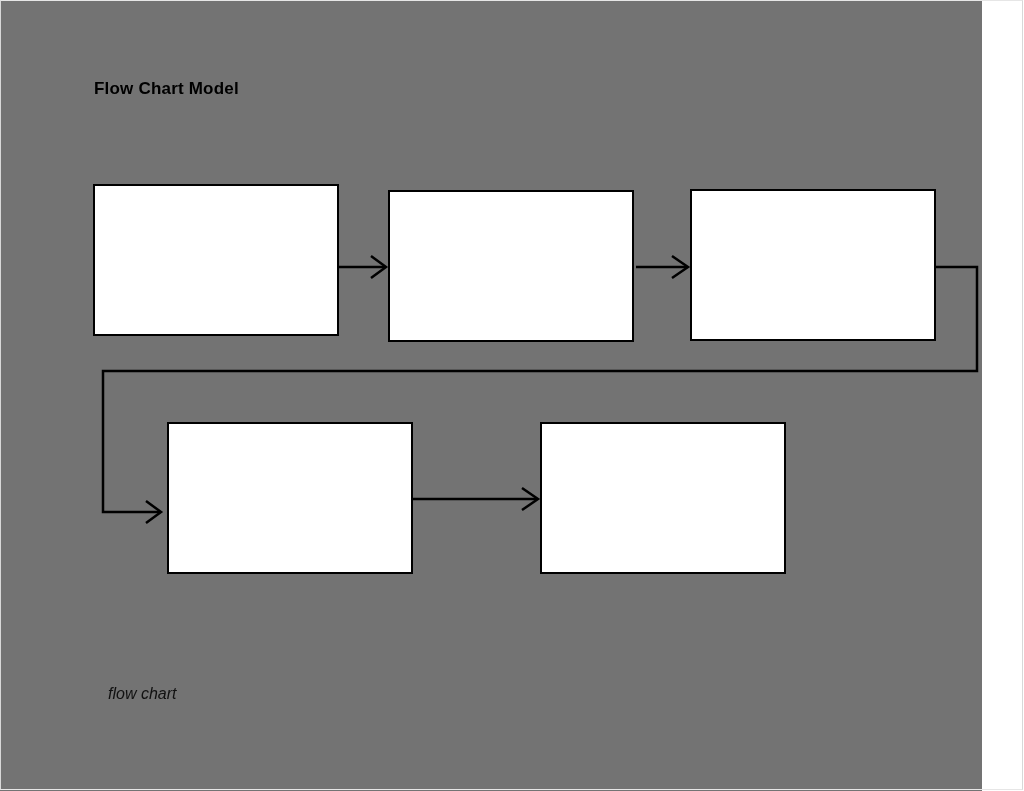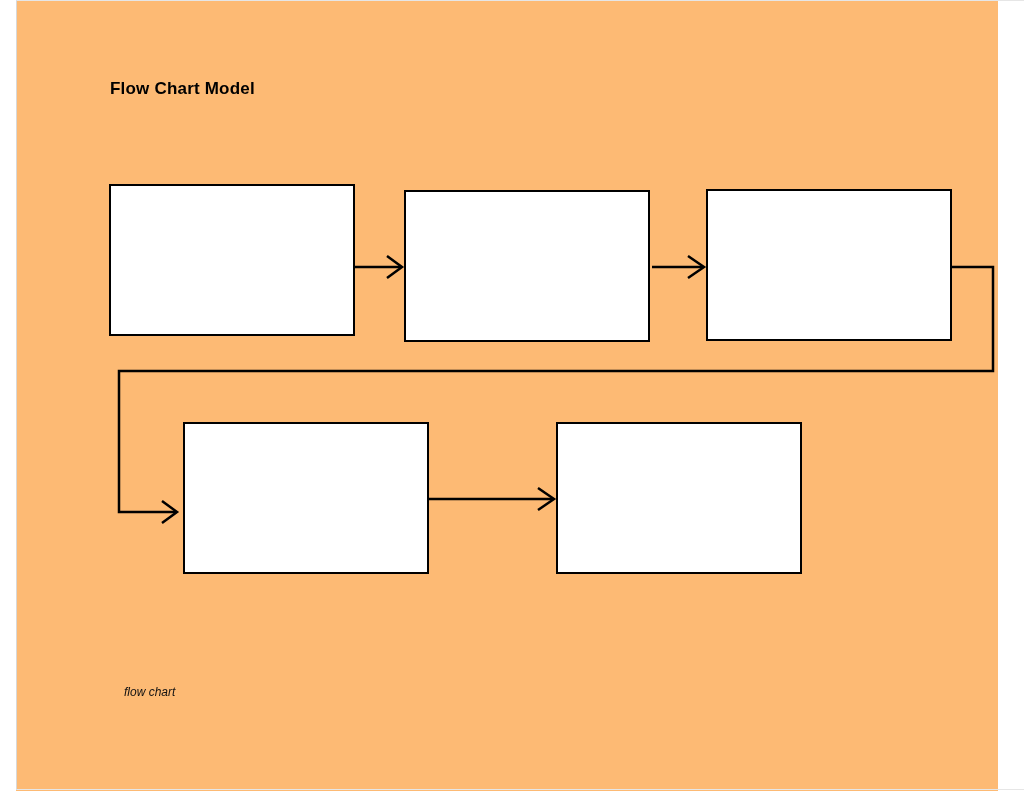--- a/index.html
+++ b/index.html
@@ -9,25 +9,25 @@
   }
   body {
     width: 1024px;
     height: 791px;
     font-family: "Liberation Sans", sans-serif;
     position: relative;
     overflow: hidden;
   }
   #page {
     position: absolute;
-    left: 16px;
+    left: 0;
     top: 0;
     width: 982px;
     height: 791px;
-    background: #fdba74;
+    background: #737373;
   }
   .page-border {
     position: absolute;
     left: 0;
     top: 0;
     width: 1023px;
     height: 790px;
     box-sizing: border-box;
     border-left: 1px solid #d8d8d8;
     border-right: 1px solid #d8d8d8;
@@ -71,21 +71,21 @@
     left: 0;
     top: 0;
     width: 1024px;
     height: 791px;
     pointer-events: none;
   }
   #caption {
     position: absolute;
     left: 108px;
     top: 685px;
-    font-size: 12px;
+    font-size: 16px;
     font-style: italic;
     color: #111111;
     white-space: nowrap;
   }
 </style>
 </head>
 <body>
 
 <div id="page">
 

